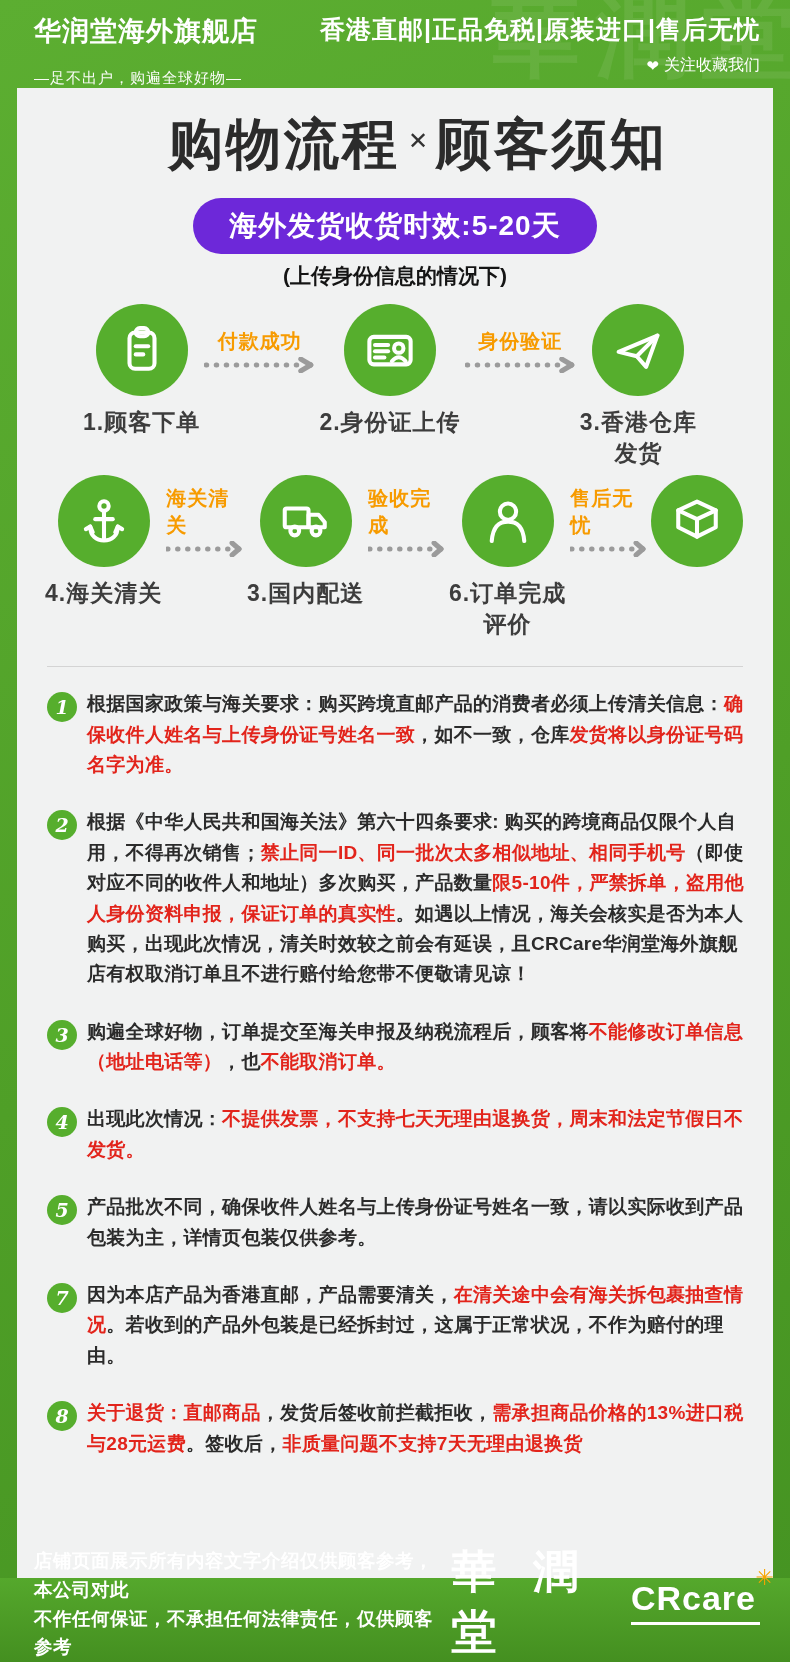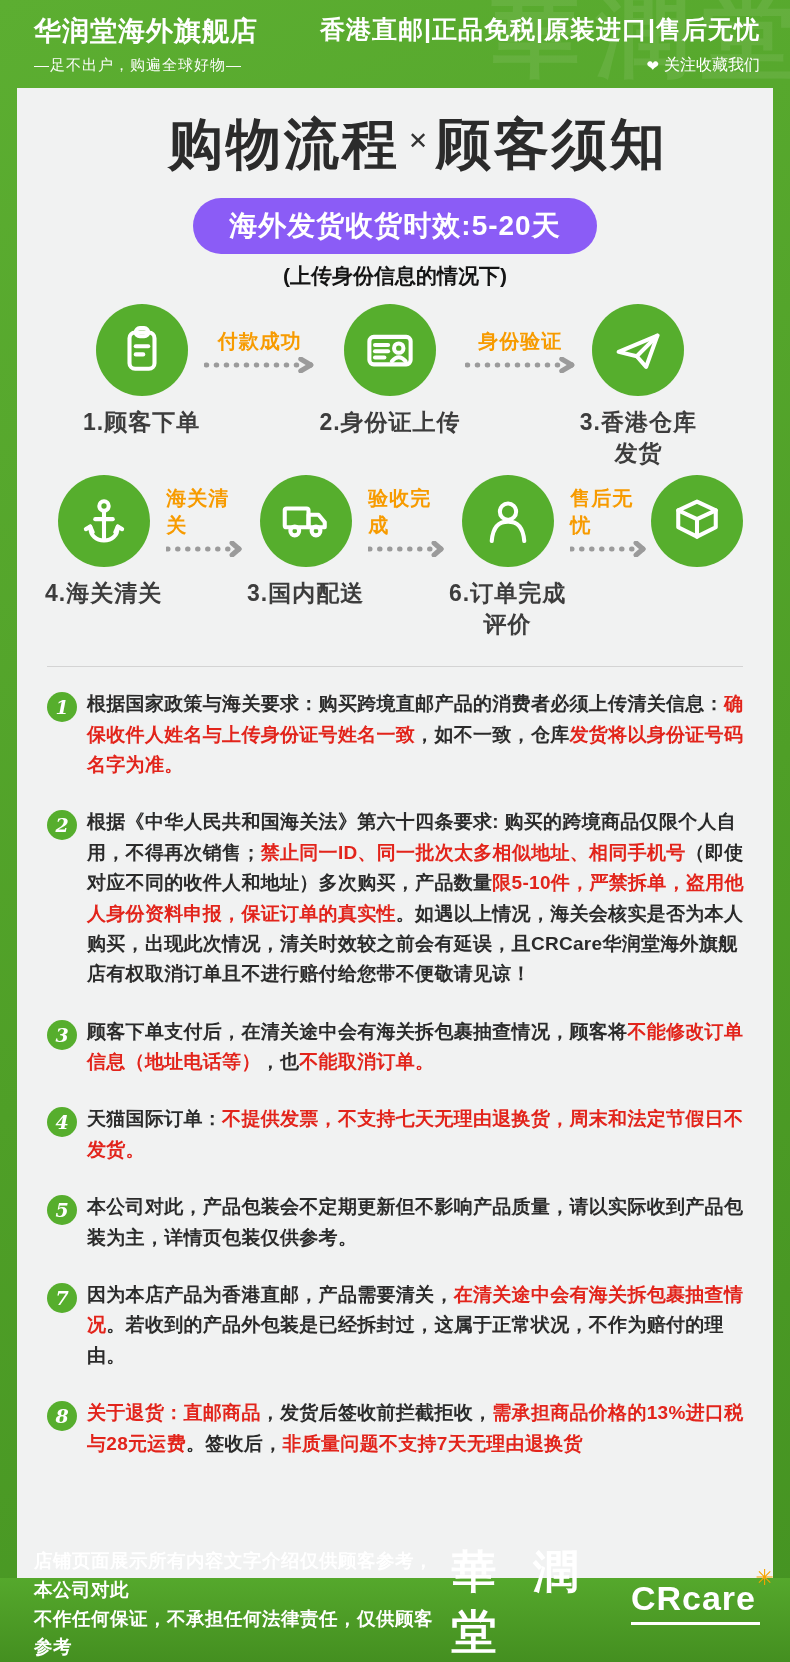--- a/index.html
+++ b/index.html
@@ -19,41 +19,41 @@
     padding:13px 30px 0 34px;
     display:flex; justify-content:space-between;
     color:#fff; overflow:hidden;
   }
   .hdr-watermark {
     position:absolute; right:-18px; top:-26px;
     font-size:92px; font-weight:900; letter-spacing:14px;
     color:rgba(255,255,255,0.08); white-space:nowrap; pointer-events:none;
   }
   .store-name { font-size:27px; font-weight:900; letter-spacing:1px; }
-  .tagline { font-size:15px; margin-top:7px; letter-spacing:1px; opacity:.96; }
+  .tagline { font-size:15px; margin-top:20px; letter-spacing:1px; opacity:.96; }
   .hdr-right { text-align:right; position:relative; }
   .benefits { font-size:25px; font-weight:900; letter-spacing:1px; }
   .follow { font-size:16px; margin-top:9px; display:inline-flex; align-items:center; gap:5px; }
   .heart { font-size:15px; }
 
   
   .card {
     margin:0 17px; flex:0 0 1490px; height:1490px;
     background:#f1f2f2;
     padding-top:12px;
     overflow:hidden;
   }
 
   .title-row { text-align:center; margin-top:8px; color:#2b2b2b;margin-left:46px; }
   .title-main { font-size:55px; font-weight:900; letter-spacing:3px; }
   .title-sep { font-size:24px; font-weight:900; vertical-align:14px; margin:0 8px; color:#333; }
 
   .pill {
     display:table; margin:16px auto 0;
-    background:#8b5cf6; color:#fff;
+    background:#6d28d9; color:#fff;
     font-size:28px; font-weight:900; letter-spacing:1px;
     padding:9px 36px; border-radius:30px;
   }
   .subtitle { text-align:center; font-size:21px; font-weight:700; color:#141414; margin-top:8px; }
 
   
   .flow-row { display:flex; align-items:flex-start; }
   .flow-row1 { margin:14px 76px 0 66px; }
   .flow-row2 { margin:6px 30px 0 28px; }
   .step { display:flex; flex-direction:column; align-items:center; flex:0 0 auto; }
@@ -257,29 +257,29 @@
     <div class="note">
       <div class="badge">1</div>
       <div class="note-text"><span style="color: rgb(43, 43, 43);">根据国家政策与海关要求：购买跨境直邮产品的消费者必须上传清关信息：</span><span style="color: rgb(226, 36, 27);">确保收件人姓名与上传身份证号姓名一致</span><span style="color: rgb(43, 43, 43);">，如不一致，仓库</span><span style="color: rgb(226, 36, 27);">发货将以身份证号码名字为准。</span></div>
     </div>
     <div class="note">
       <div class="badge">2</div>
       <div class="note-text"><span style="color: rgb(43, 43, 43);">根据《中华人民共和国海关法》第六十四条要求: 购买的跨境商品仅限个人自用，不得再次销售；</span><span style="color: rgb(226, 36, 27);">禁止同一ID、同一批次太多相似地址、相同手机号</span><span style="color: rgb(43, 43, 43);">（即使对应不同的收件人和地址）多次购买，产品数量</span><span style="color: rgb(226, 36, 27);">限5-10件，严禁拆单，盗用他人身份资料申报，保证订单的真实性</span><span style="color: rgb(43, 43, 43);">。如遇以上情况，海关会核实是否为本人购买，出现此次情况，清关时效较之前会有延误，且CRCare华润堂海外旗舰店有权取消订单且不进行赔付给您带不便敬请见谅！</span></div>
     </div>
     <div class="note">
       <div class="badge">3</div>
-      <div class="note-text"><span style="color: rgb(43, 43, 43);">顾客下单支付后，在清关途中会有海关拆包裹抽查情况，顾客将</span><span style="color: rgb(226, 36, 27);">不能修改订单信息（地址电话等）</span><span style="color: rgb(43, 43, 43);">，也</span><span style="color: rgb(226, 36, 27);">不能取消订单。</span></div>
+      <div class="note-text"><span style="color: rgb(43, 43, 43);">购遍全球好物，订单提交至海关申报及纳税流程后，顾客将</span><span style="color: rgb(226, 36, 27);">不能修改订单信息（地址电话等）</span><span style="color: rgb(43, 43, 43);">，也</span><span style="color: rgb(226, 36, 27);">不能取消订单。</span></div>
     </div>
     <div class="note">
       <div class="badge">4</div>
-      <div class="note-text"><span style="color: rgb(43, 43, 43);">天猫国际订单：</span><span style="color: rgb(226, 36, 27);">不提供发票，不支持七天无理由退换货，周末和法定节假日不发货。</span></div>
+      <div class="note-text"><span style="color: rgb(43, 43, 43);">出现此次情况：</span><span style="color: rgb(226, 36, 27);">不提供发票，不支持七天无理由退换货，周末和法定节假日不发货。</span></div>
     </div>
     <div class="note">
       <div class="badge">5</div>
-      <div class="note-text"><span style="color: rgb(43, 43, 43);">本公司对此，产品包装会不定期更新但不影响产品质量，请以实际收到产品包装为主，详情页包装仅供参考。</span></div>
+      <div class="note-text"><span style="color: rgb(43, 43, 43);">产品批次不同，确保收件人姓名与上传身份证号姓名一致，请以实际收到产品包装为主，详情页包装仅供参考。</span></div>
     </div>
     <div class="note">
       <div class="badge">7</div>
       <div class="note-text"><span style="color: rgb(43, 43, 43); font-family: Liberation Serif, serif;">因为本店产品为香港直邮，产品需要清关，</span><span style="color: rgb(226, 36, 27);">在清关途中会有海关拆包裹抽查情况</span><span style="color: rgb(43, 43, 43);">。若收到的产品外包装是已经拆封过，这属于正常状况，不作为赔付的理由。</span></div>
     </div>
     <div class="note">
       <div class="badge">8</div>
       <div class="note-text"><span style="color: rgb(226, 36, 27);">关于退货：直邮商品</span><span style="color: rgb(43, 43, 43);">，发货后签收前拦截拒收，</span><span style="color: rgb(226, 36, 27);">需承担商品价格的13%进口税与28元运费</span><span style="color: rgb(43, 43, 43);">。签收后，</span><span style="color: rgb(226, 36, 27);">非质量问题不支持7天无理由退换货</span></div>
     </div>
 

